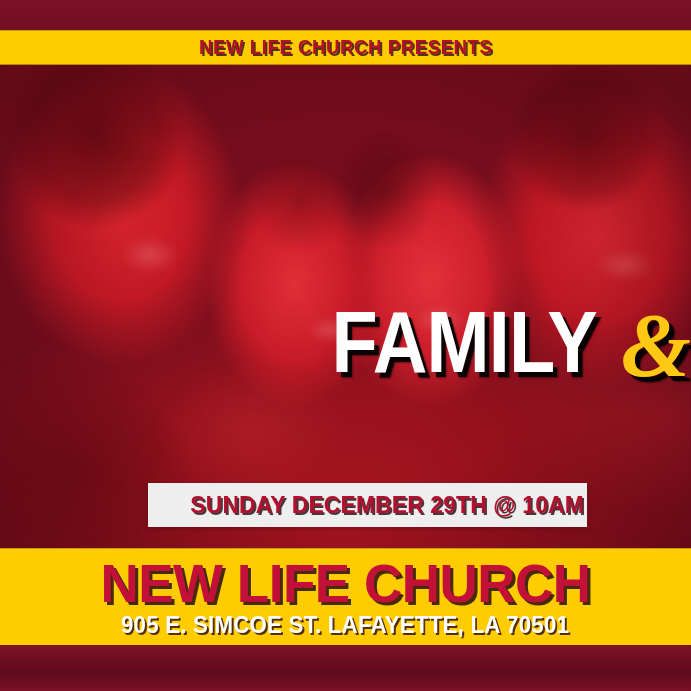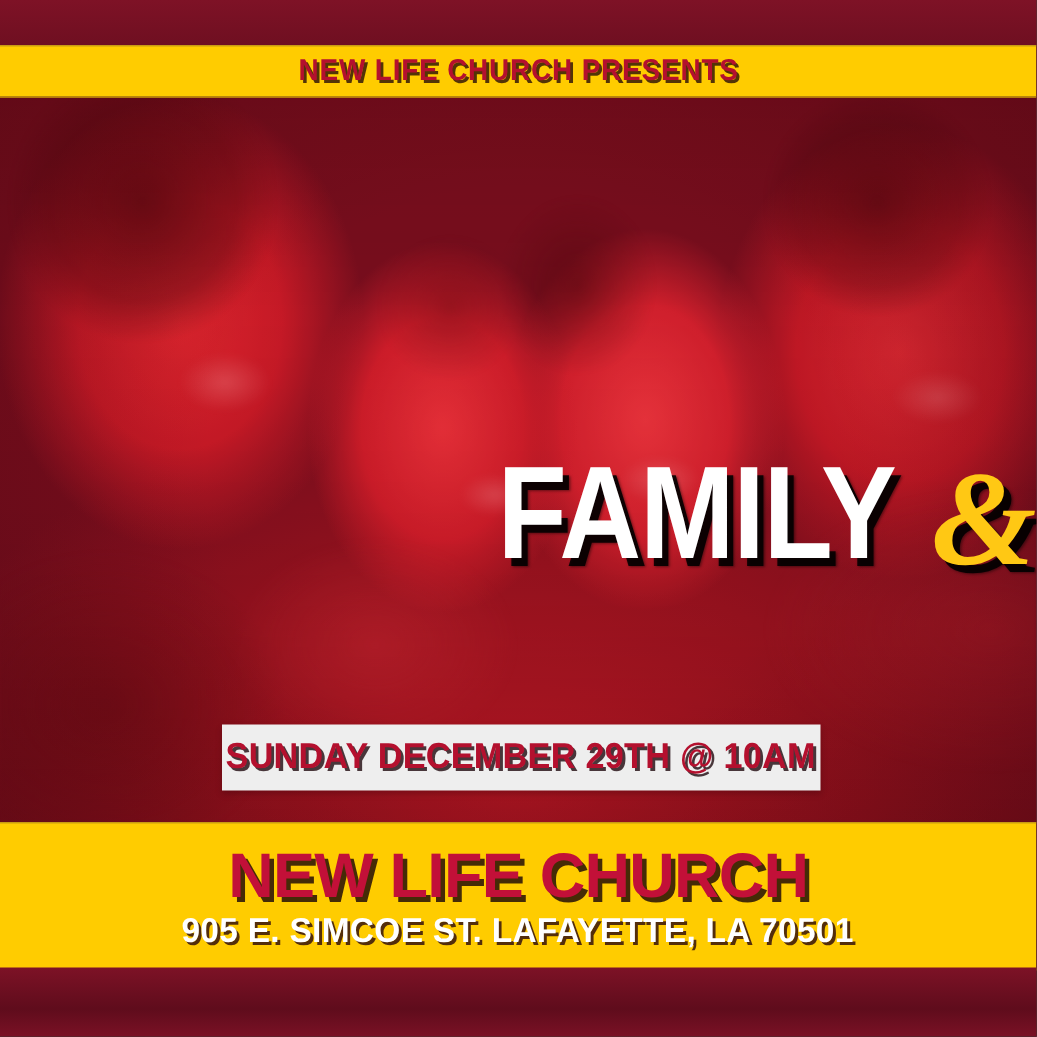--- a/index.html
+++ b/index.html
@@ -122,21 +122,21 @@
     letter-spacing: 0.6px;
     color: #b4102e;
     transform: scaleX(0.93);
     text-shadow: 2px 2px 0 rgba(25,2,8,.75);
     white-space: nowrap;
   }
 
   .church-name {
     font-family: "Liberation Sans", sans-serif;
     font-weight: bold;
-    font-size: 42px;
+    font-size: 53px;
     letter-spacing: -0.5px;
     color: #c21038;
     text-shadow: 3px 3px 0 rgba(22,2,8,.80);
     white-space: nowrap;
     line-height: 1.02;
   }
   .church-address {
     font-family: "Liberation Sans", sans-serif;
     font-weight: bold;
     font-size: 23px;
@@ -194,20 +194,21 @@
     position: absolute;
     left: 148px;
     top: 483px;
     width: 399px;
     height: 44px;
     background: #eeeeee;
     box-shadow: 0 2px 4px rgba(40,0,8,.25);
     display: flex;
     align-items: center;
     justify-content: center;
+    padding-left: 40px;
   }
   .date-text {
     font-family: "Liberation Sans Narrow", "Liberation Sans", sans-serif;
     font-weight: bold;
     font-size: 24px;
     letter-spacing: 0.2px;
     color: #b4102e;
     transform: scaleX(0.95);
     text-shadow: 2px 2px 0 rgba(25,2,8,.78);
     white-space: nowrap;

